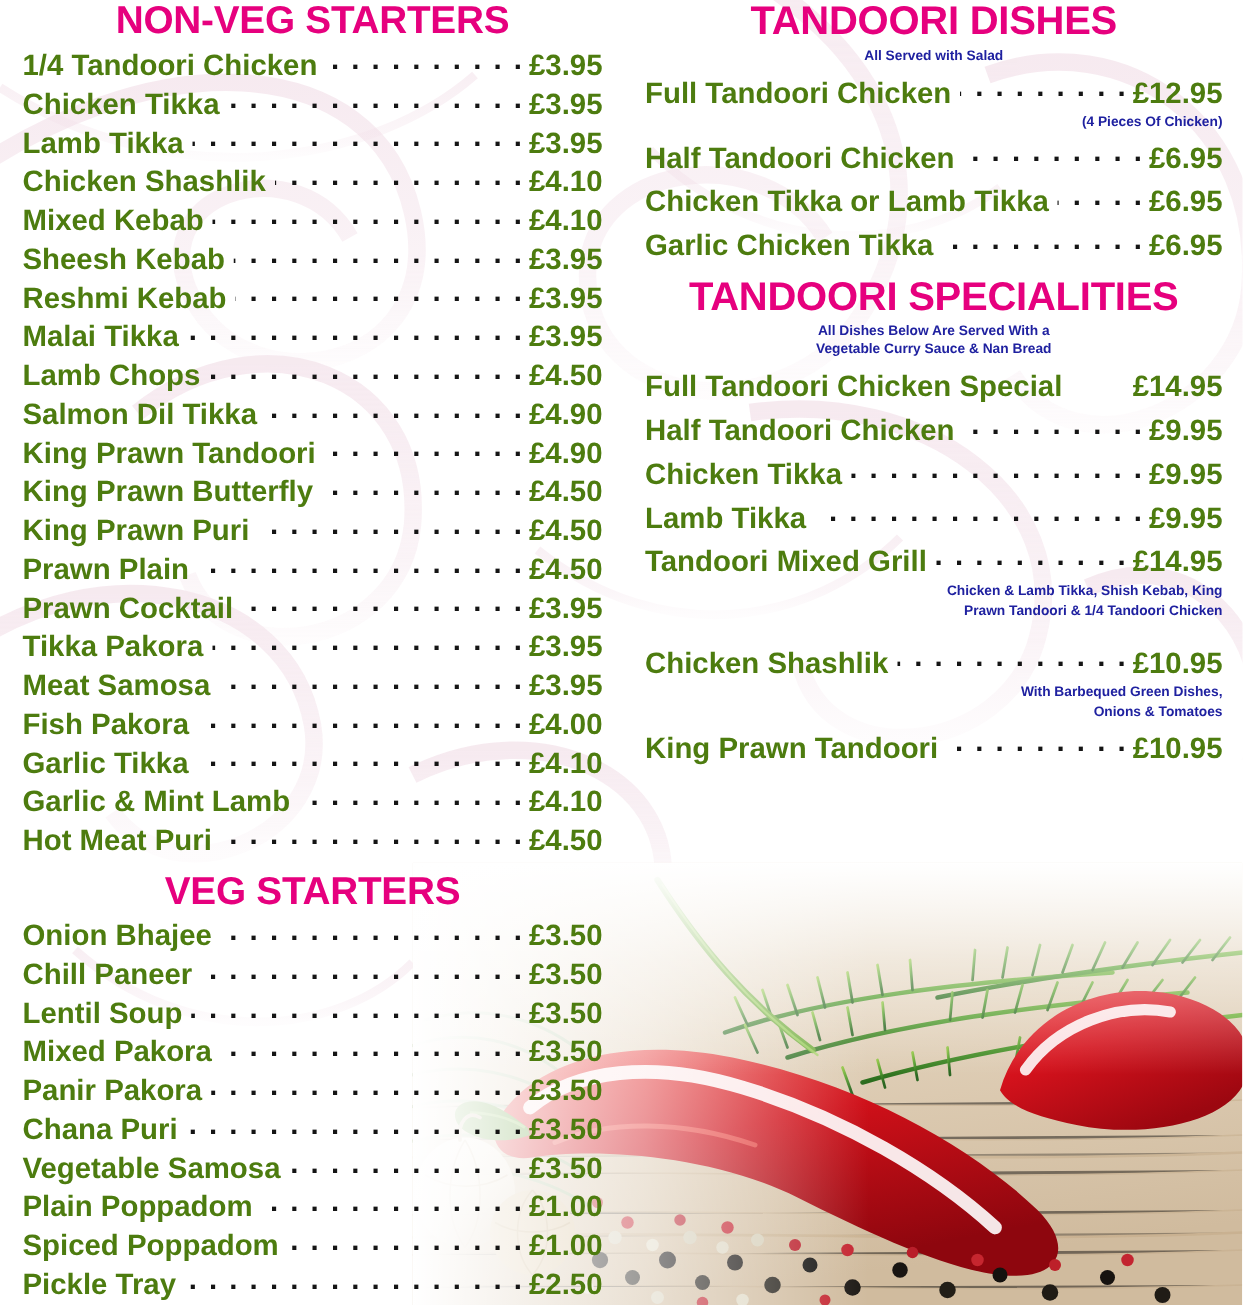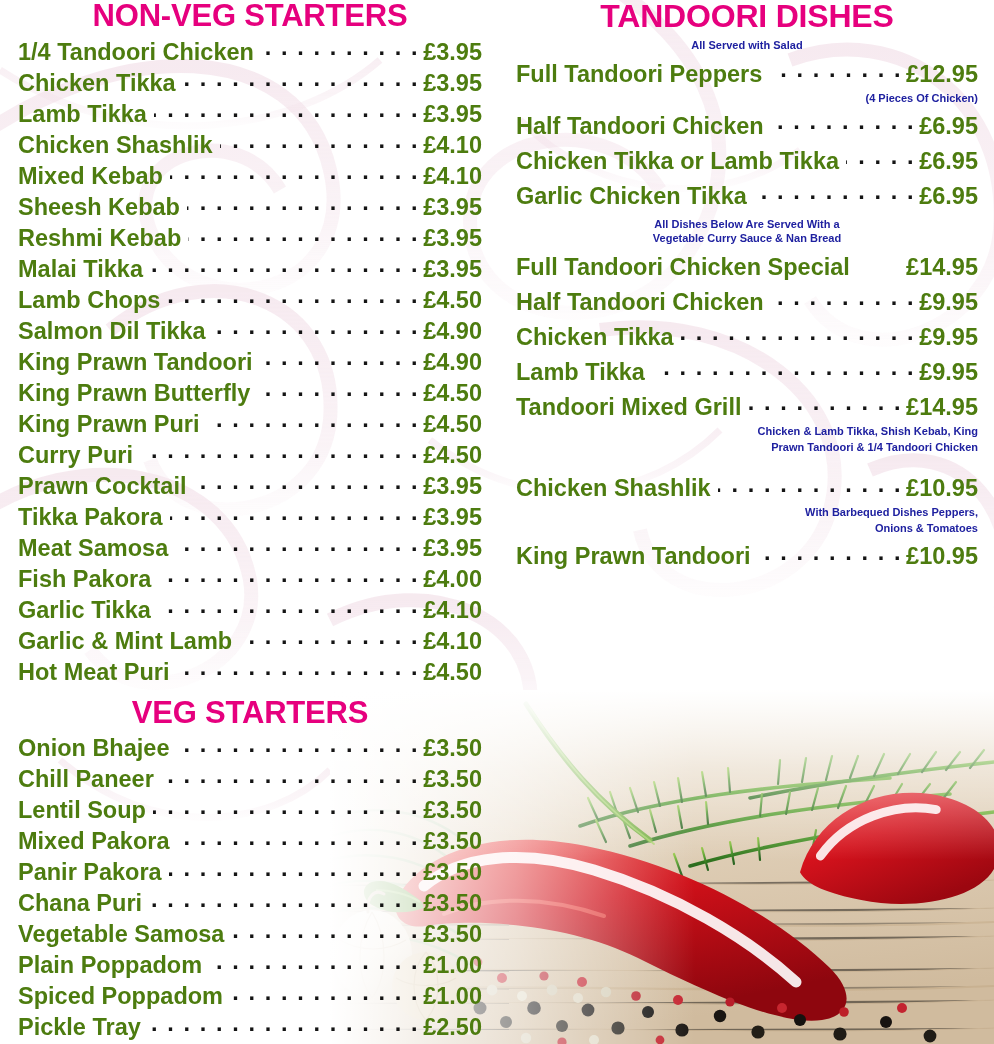--- a/index.html
+++ b/index.html
@@ -407,21 +407,21 @@
           <span class="name">King Prawn Butterfly</span>
           <span class="leader"></span>
           <span class="price">£4.50</span>
         </div>
         <div class="row">
           <span class="name">King Prawn Puri</span>
           <span class="leader"></span>
           <span class="price">£4.50</span>
         </div>
         <div class="row">
-          <span class="name">Curry Puri</span>
+          <span class="name">Prawn Plain</span>
           <span class="leader"></span>
           <span class="price">£4.50</span>
         </div>
         <div class="row">
           <span class="name">Prawn Cocktail</span>
           <span class="leader"></span>
           <span class="price">£3.95</span>
         </div>
         <div class="row">
           <span class="name">Tikka Pakora</span>
@@ -515,21 +515,21 @@
   </div>
 
   <div class="col" id="col-right">
 
     <div class="section-head">TANDOORI DISHES</div>
 
     <div class="note center" style="margin-top:5px;">All Served with Salad</div>
 
     <div class="rows" id="rows-tandoori">
         <div class="row">
-          <span class="name">Full Tandoori Peppers</span>
+          <span class="name">Full Tandoori Chicken</span>
           <span class="leader"></span>
           <span class="price">£12.95</span>
         </div>
         <div class="note left" style="margin-top: 1px; margin-bottom: 2px;">(4 Pieces Of Chicken)</div>
         <div class="row">
           <span class="name">Half Tandoori Chicken</span>
           <span class="leader"></span>
           <span class="price">£6.95</span>
         </div>
         <div class="row">
@@ -537,20 +537,21 @@
           <span class="leader"></span>
           <span class="price">£6.95</span>
         </div>
         <div class="row">
           <span class="name">Garlic Chicken Tikka</span>
           <span class="leader"></span>
           <span class="price">£6.95</span>
         </div>
       </div>
 
+    <div class="section-head" id="head-spec">TANDOORI SPECIALITIES</div>
 
     <div class="note center" style="margin-top:5px;">All Dishes Below Are Served With a</div>
     <div class="note center">Vegetable Curry Sauce &amp; Nan Bread</div>
 
     <div class="rows" id="rows-spec">
         <div class="row noleader">
           <span class="name">Full Tandoori Chicken Special</span>
           <span class="leader"></span>
           <span class="price">£14.95</span>
         </div>
@@ -574,21 +575,21 @@
           <span class="leader"></span>
           <span class="price">£14.95</span>
         </div>
         <div class="note left" style="margin-top: 1px; margin-bottom: 2px;">Chicken &amp; Lamb Tikka, Shish Kebab, King</div>
         <div class="note left" style="margin-top: 1px; margin-bottom: 15px;">Prawn Tandoori &amp; 1/4 Tandoori Chicken</div>
         <div class="row">
           <span class="name">Chicken Shashlik</span>
           <span class="leader"></span>
           <span class="price">£10.95</span>
         </div>
-        <div class="note left" style="margin-top: 1px; margin-bottom: 2px;">With Barbequed Dishes Peppers,</div>
+        <div class="note left" style="margin-top: 1px; margin-bottom: 2px;">With Barbequed Green Dishes,</div>
         <div class="note left" style="margin-top: 1px; margin-bottom: 2px;">Onions &amp; Tomatoes</div>
         <div class="row">
           <span class="name">King Prawn Tandoori</span>
           <span class="leader"></span>
           <span class="price">£10.95</span>
         </div>
       </div>
   </div>
 
 </div>

